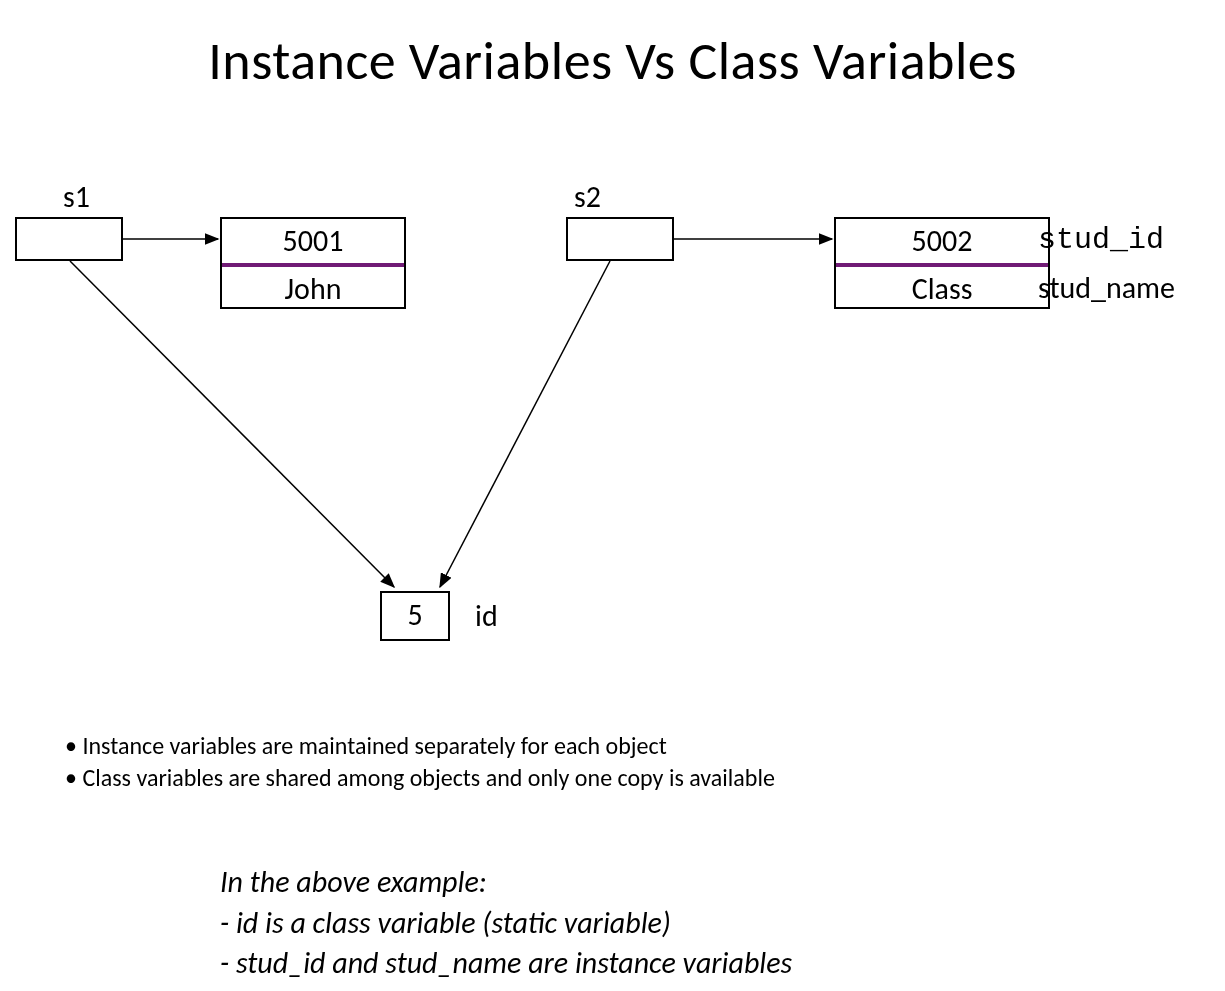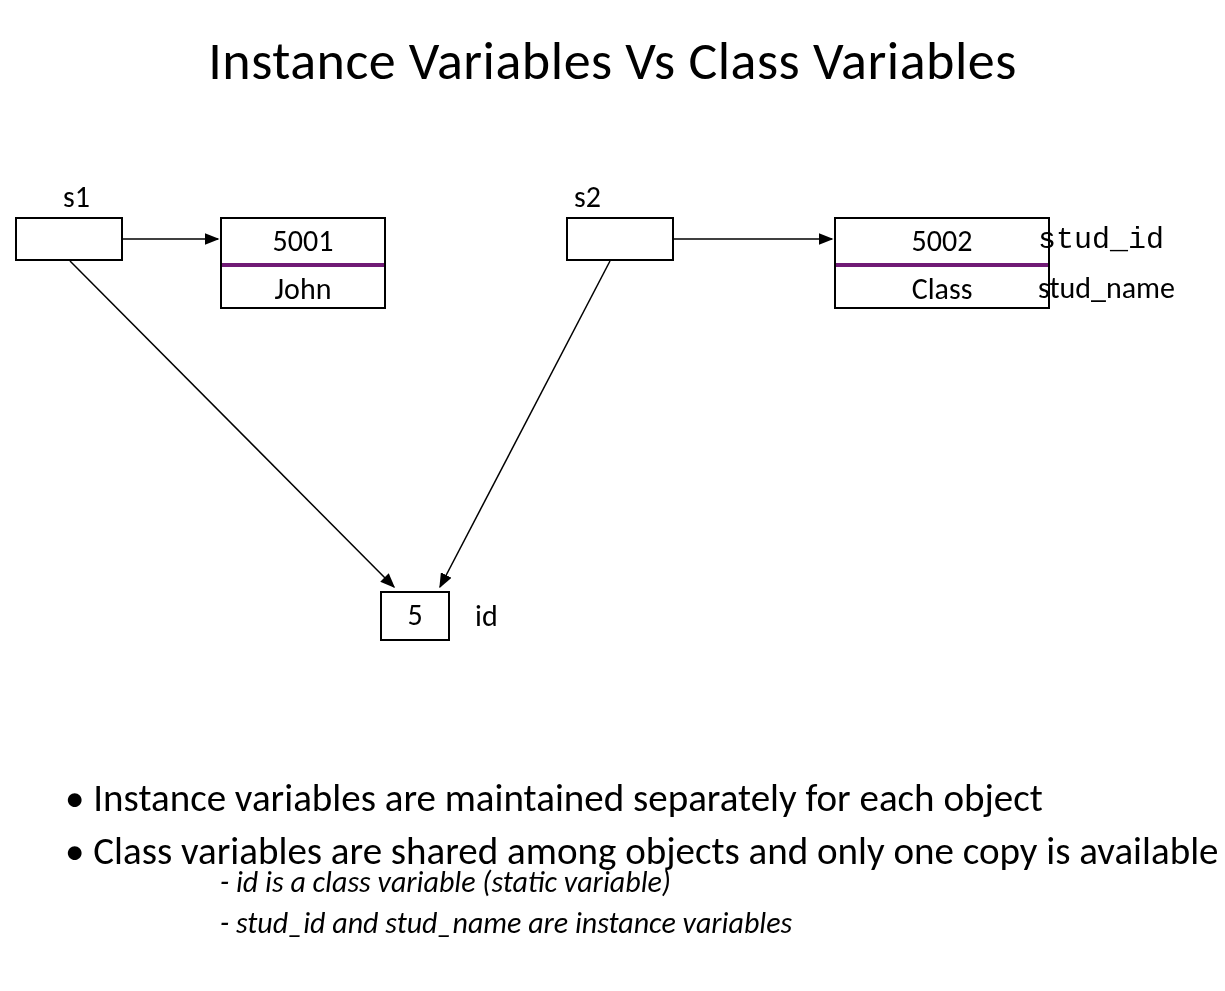--- a/index.html
+++ b/index.html
@@ -68,23 +68,23 @@
   svg.arrows {
     position: absolute;
     left: 0;
     top: 0;
     width: 1225px;
     height: 650px;
     pointer-events: none;
   }
   .bullets {
     position: absolute;
-    top: 772px;
+    top: 730px;
     left: 65px;
-    font-size: 39px;
+    font-size: 24px;
     line-height: 1.35;
   }
   .bullets .row {
     white-space: nowrap;
   }
   .example-note {
     position: absolute;
     top: 862px;
     left: 220px;
     font-size: 30px;
@@ -95,21 +95,21 @@
 </head>
 <body>
 
 <div class="title">Instance Variables Vs Class Variables</div>
 
 <div class="diagram">
 
   <div class="label" style="left:22px; top:3px;margin-left:41px;">s1</div>
   <div class="small-box" style="left:15px; top:42px; width:108px; height:44px;"></div>
 
-  <div class="data-box" style="left:220px; top:42px; width:166px;">
+  <div class="data-box" style="left:220px; top:42px; width:186px;">
     <div class="data-cell">5001</div>
     <div class="data-cell">John</div>
   </div>
 
   <div class="label" style="left:574px; top:3px;">s2</div>
   <div class="small-box" style="left:566px; top:42px; width:108px; height:44px;"></div>
 
   <div class="data-box" style="left:834px; top:42px; width:216px;">
     <div class="data-cell">5002</div>
     <div class="data-cell">Class</div>
@@ -138,15 +138,16 @@
   </svg>
 
 </div>
 
 <div class="bullets">
   <div class="row">• <span>Instance variables are maintained separately for each object</span></div>
   <div class="row">• <span>Class variables are shared among objects and only one copy is available</span></div>
 </div>
 
 <div class="example-note">
+  <div>In the above example:</div>
   <div>- id is a class variable (static variable)</div>
   <div>- stud_id and stud_name are instance variables</div>
 </div>
 
 </body></html>

